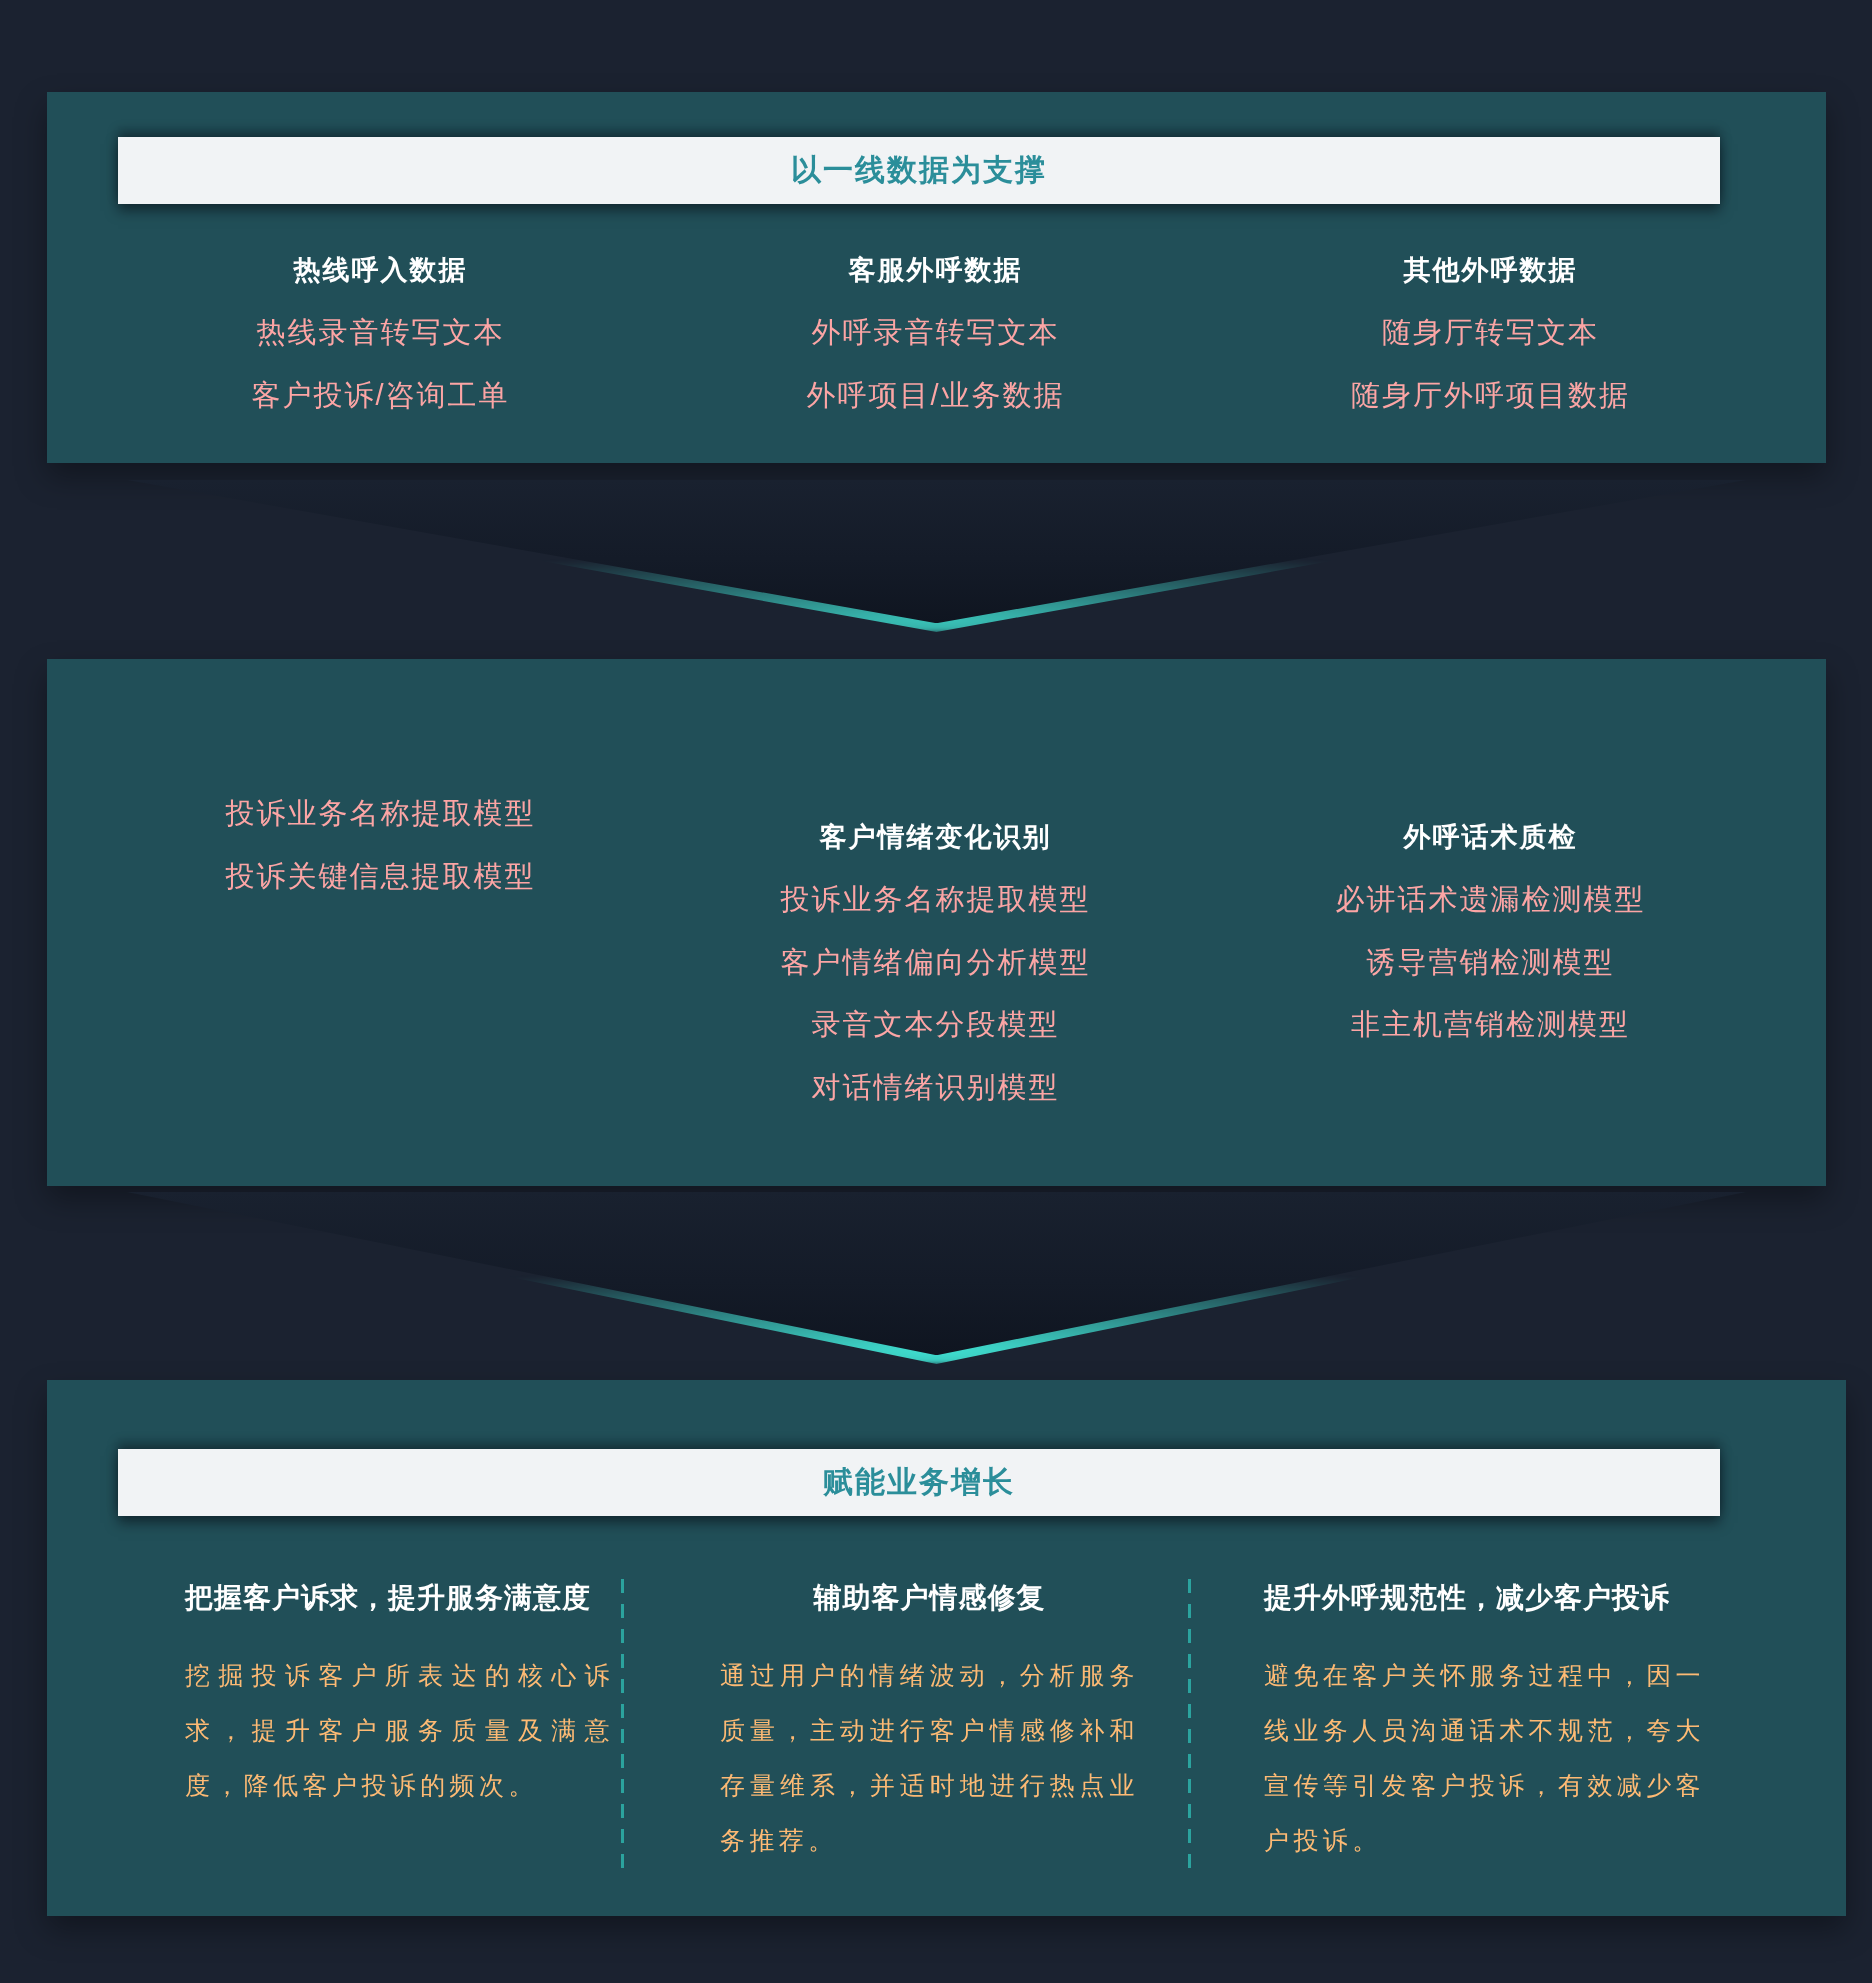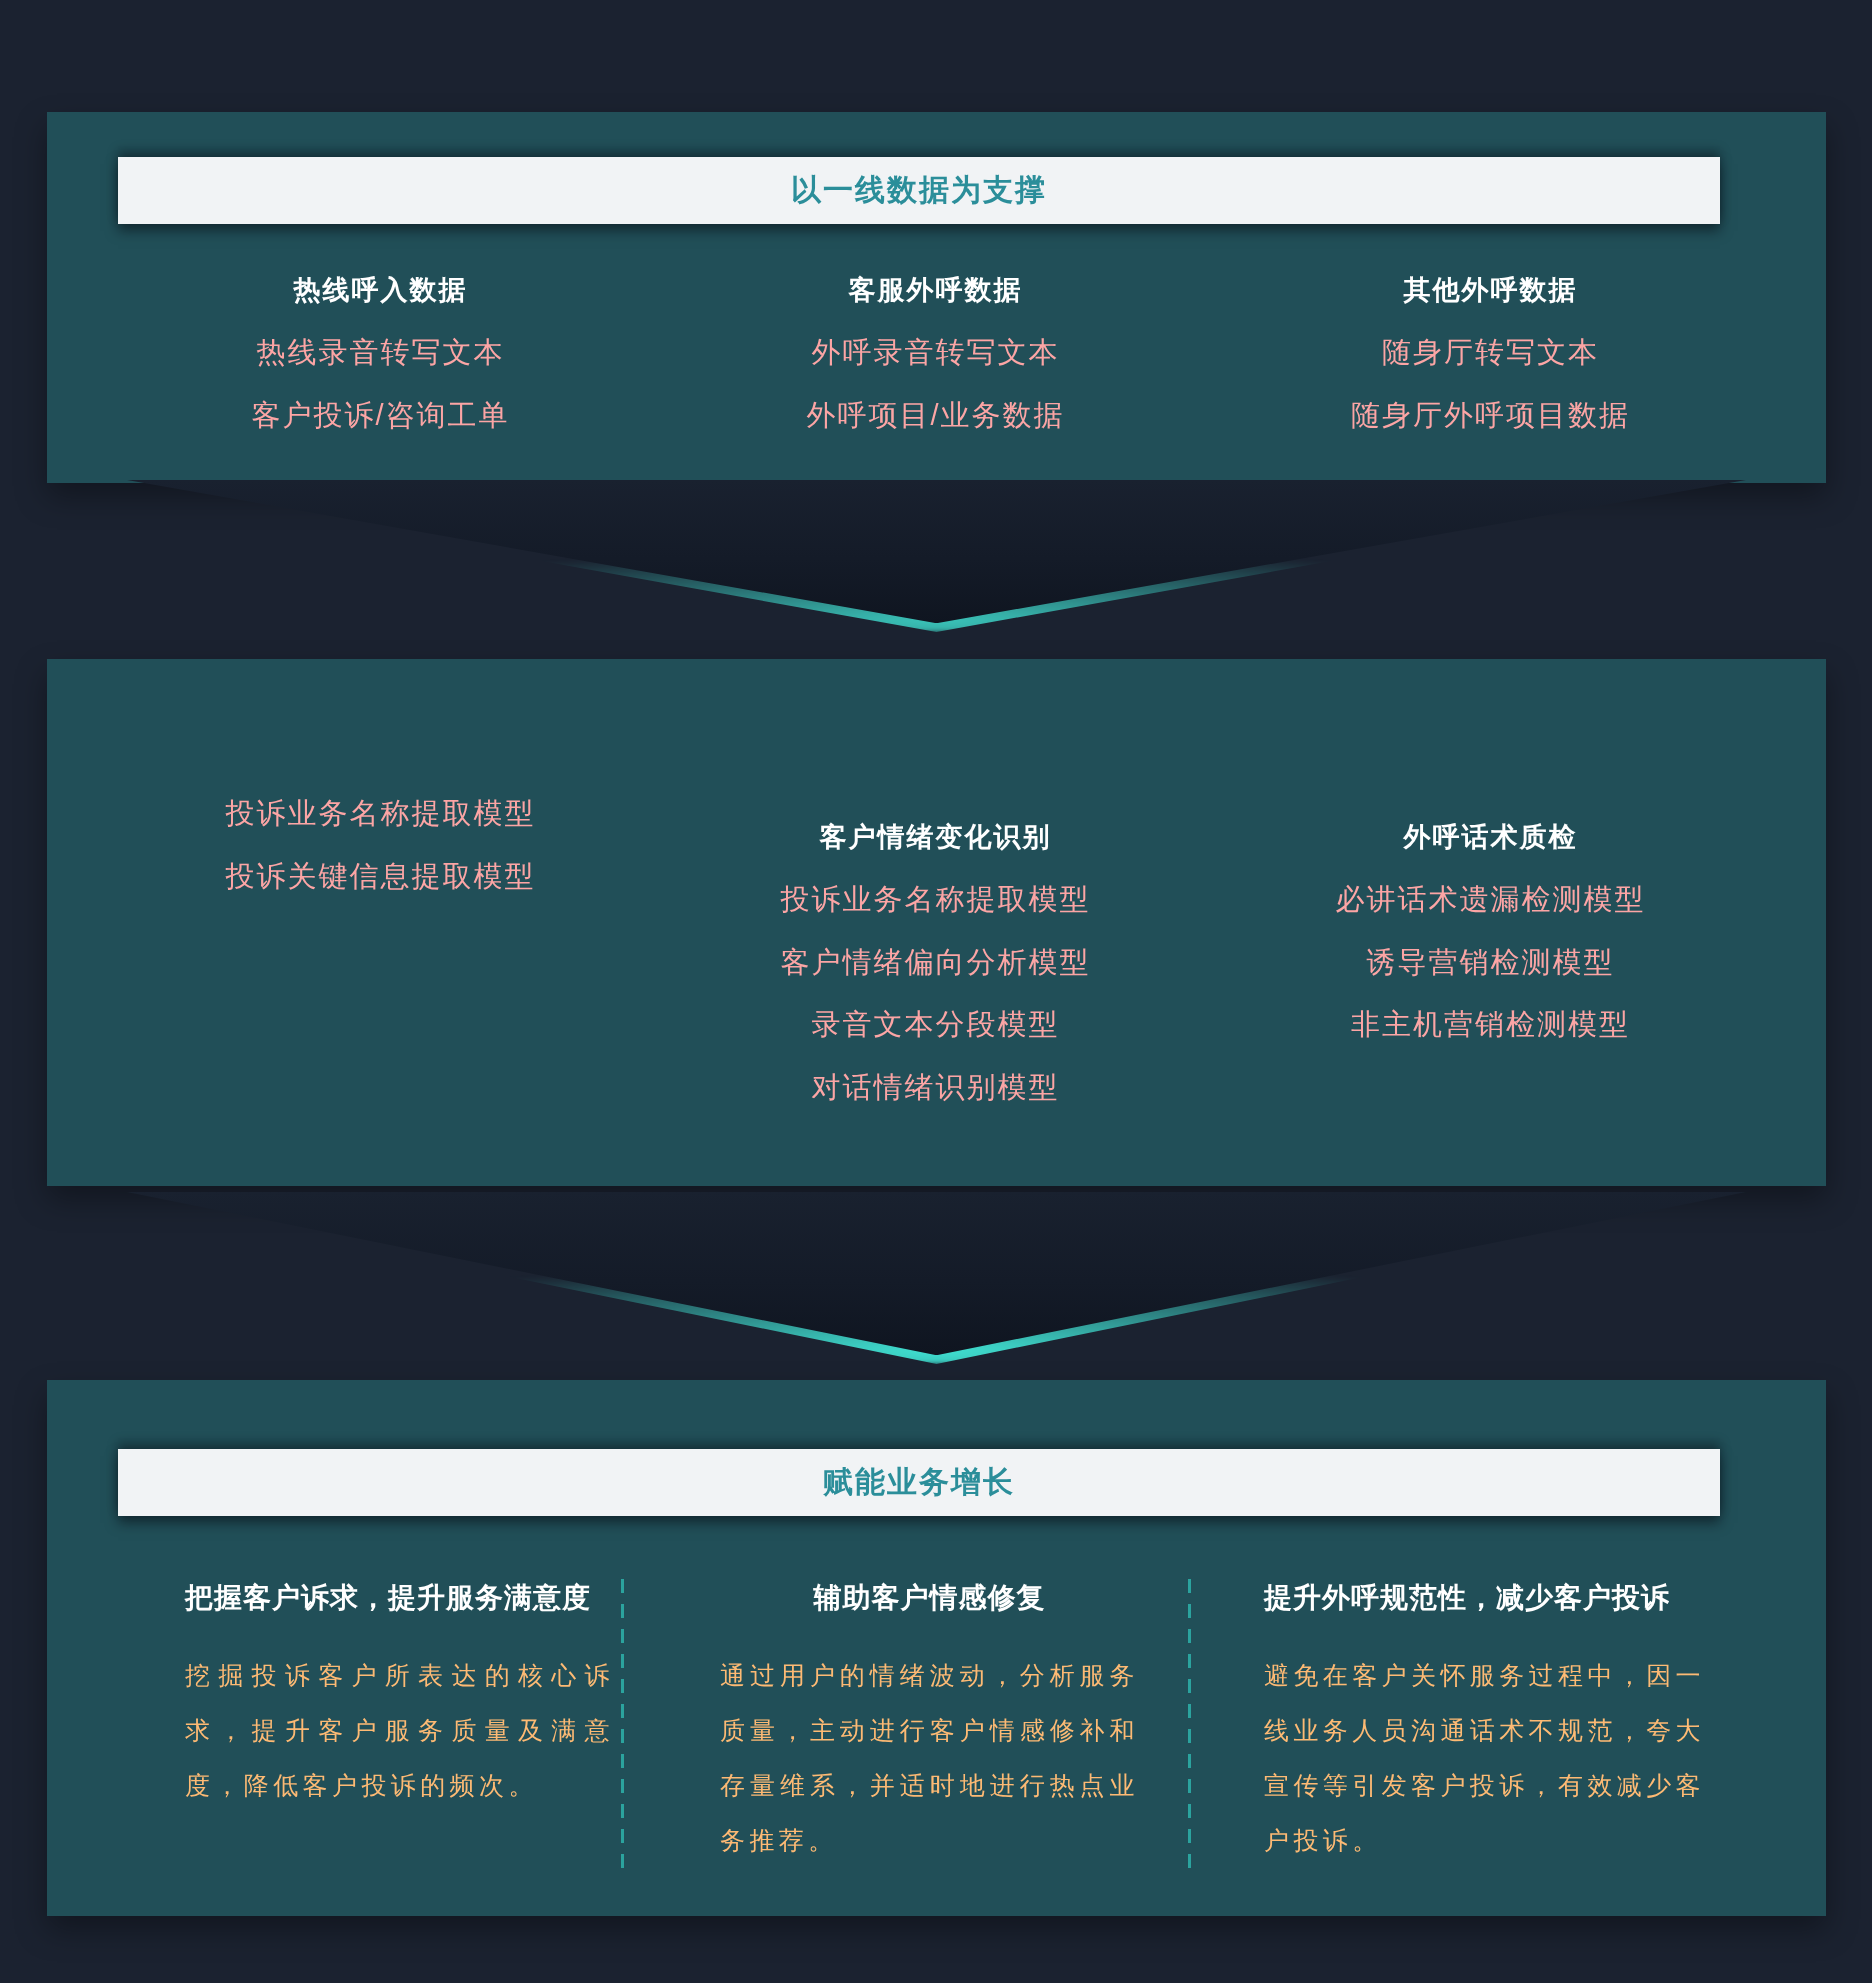--- a/index.html
+++ b/index.html
@@ -10,23 +10,23 @@
     overflow:hidden;
     font-family:"Liberation Sans", sans-serif;
   }
 
   
   .panel {
     position:absolute; left:47px; width:1779px;
     background:#214f58;
     box-shadow:0 13.7px 29px rgba(0,0,0,.35);
   }
-  #panel-1 { top:112px;  height:371px; }
+  #panel-1 { top:92px;  height:371px; }
   #panel-2 { top:659px;  height:527px; }
-  #panel-3 { top:1380px; height:536px; }
+  #panel-3 { top:1380px; height:536px;padding-left:20px; }
 
   
   .header-bar {
     position:absolute; left:71px; width:1602px; height:67px;
     background:#f1f3f5;
     display:flex; align-items:center; justify-content:center;
     box-shadow:0 6.8px 11.7px rgba(7,12,20,.55), 0 -5.9px 9.8px rgba(7,12,20,.4);
   }
   #panel-1 .header-bar, #panel-2 .header-bar { top:45px; }
   #panel-3 .header-bar { top:69px; }

